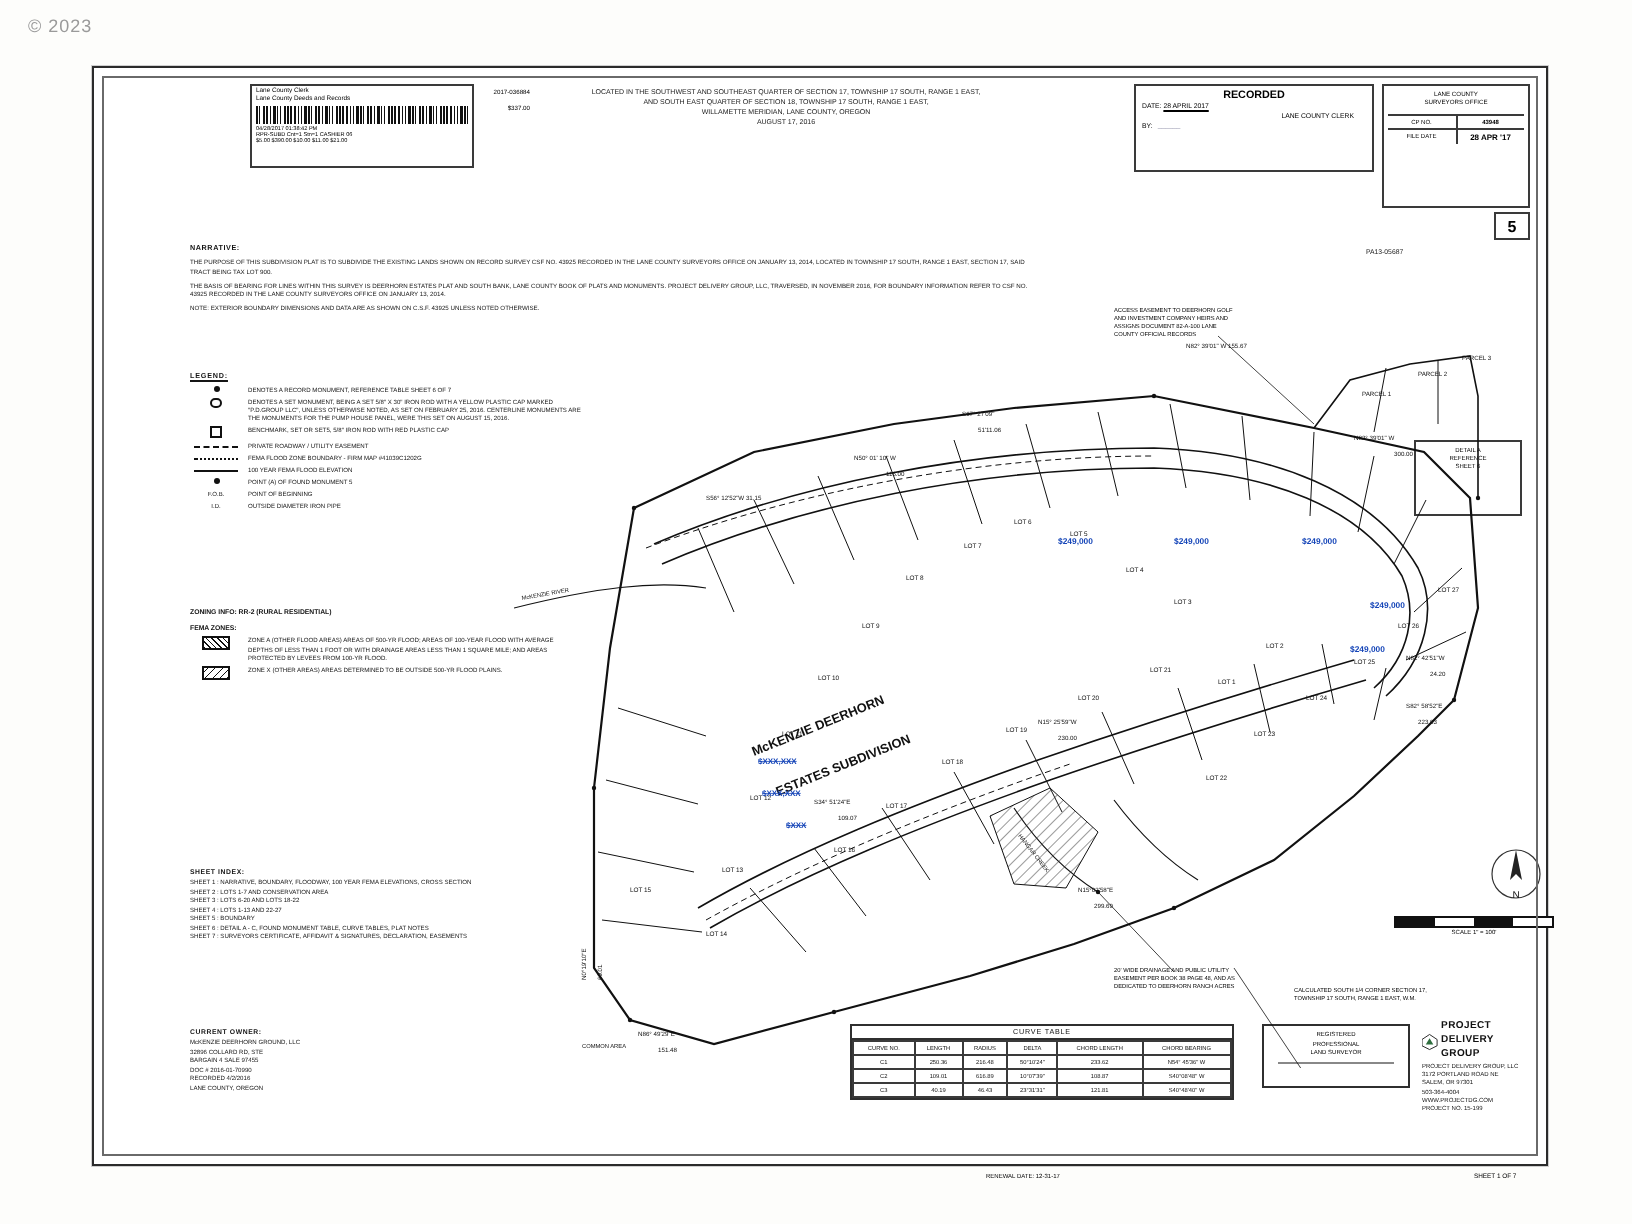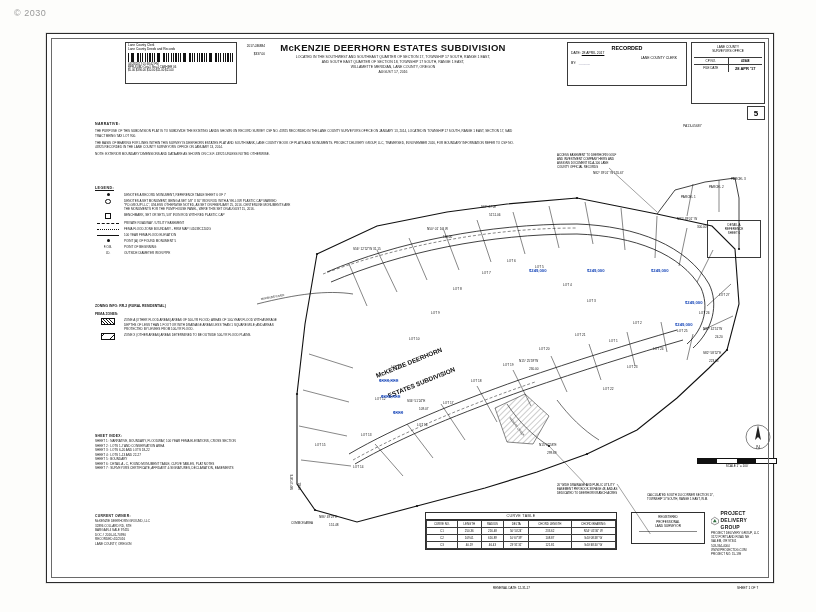--- a/index.html
+++ b/index.html
@@ -208,38 +208,37 @@
   .subname { font-size:6.4px; fill:#111; font-weight:bold; font-family:"Liberation Sans",sans-serif;}
   .price { font-size:4.2px; fill:#1545b8; font-weight:bold; font-family:"Liberation Sans",sans-serif;}
   .note { font-size:2.9px; fill:#111; }
   .strike { font-size:4px; fill:#1545b8; font-weight:bold; text-decoration: line-through;}
 </style>
 </head>
 <body>
 
 <div id="page">
 
-  <div class="copyright">© 2030</div>
+  <div class="copyright">© 2023</div>
 
   <div id="sheet">
 
     <div class="tbox" id="barcode-box">
       <div class="bline">Lane County Clerk</div>
       <div class="bline">Lane County Deeds and Records</div>
       <div class="barcode"></div>
       <div class="bline small">04/28/2017 01:38:42 PM</div>
       <div class="bline small">RPR-SUBD   Cnt=1   Stn=1   CASHIER 06</div>
       <div class="bline small">$5.00 $390.00 $10.00 $11.00 $21.00</div>
     </div>
 
     <div style="position:absolute;left:192px;top:10px;font-size:3.1px;text-align:right;width:26px;">2017-036884</div>
     <div style="position:absolute;left:192px;top:18px;font-size:3.1px;text-align:right;width:26px;">$337.00</div>
 
     <div id="title-block">
-      <div id="title-main">McKENZIE DEERHORN ESTATES SUBDIVISION</div>
       <div id="title-sub">
         <div>LOCATED IN THE SOUTHWEST AND SOUTHEAST QUARTER OF SECTION 17, TOWNSHIP 17 SOUTH, RANGE 1 EAST,</div>
         <div>AND SOUTH EAST QUARTER OF SECTION 18, TOWNSHIP 17 SOUTH, RANGE 1 EAST,</div>
         <div>WILLAMETTE MERIDIAN, LANE COUNTY, OREGON</div>
         <div>AUGUST 17, 2016</div>
       </div>
     </div>
 
     <div class="tbox" id="recorded-box">
       <div class="rtitle">RECORDED</div>

